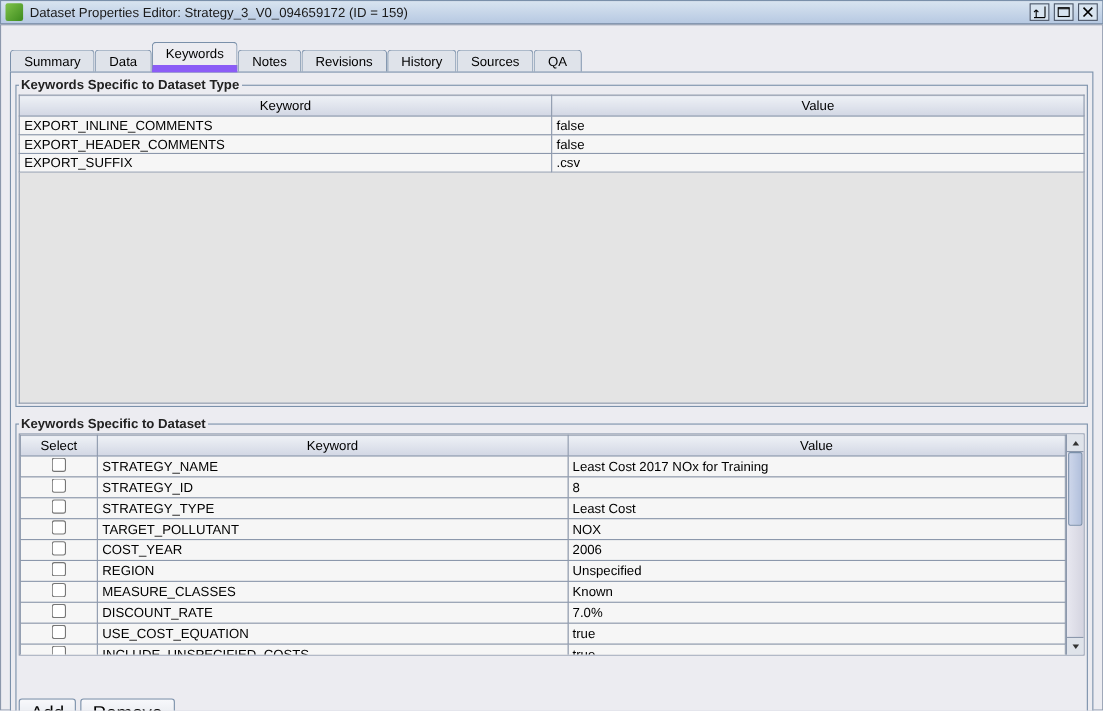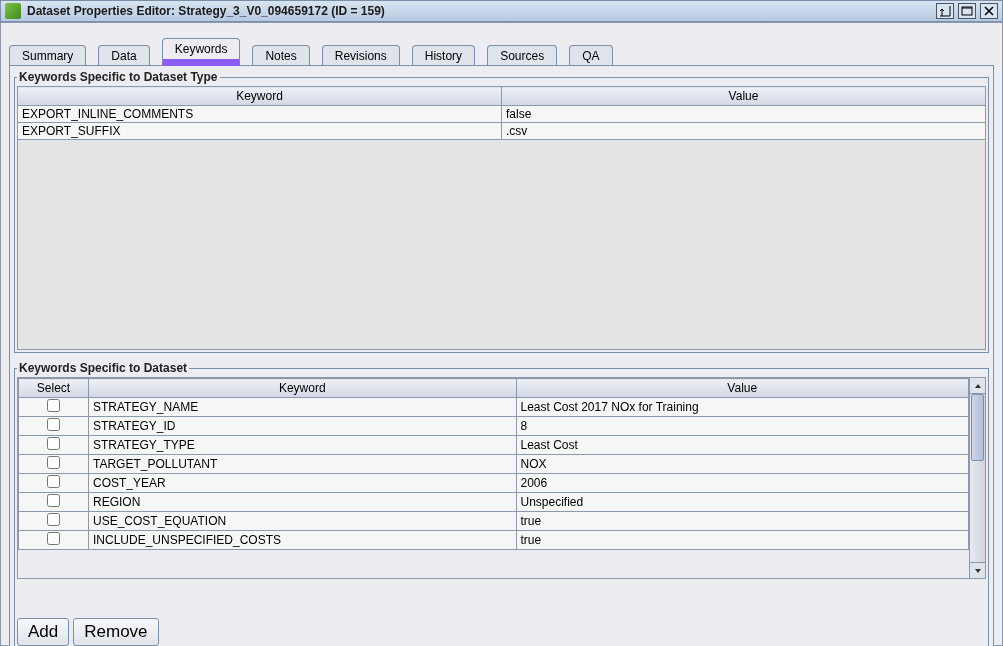--- a/index.html
+++ b/index.html
@@ -12,31 +12,31 @@
     background: linear-gradient(to bottom, #d8e4f0 0%, #b7c9e2 100%);
     border: 1px solid #7a90aa;
     padding: 0 4px;
   }
   .titlebar .appicon {
     width: 16px; height: 16px; margin-right: 6px;
     background: linear-gradient(135deg, #7fc24a, #3d8b1e);
     border-radius: 2px;
   }
   .titlebar .title {
-    flex: 1; font-weight: bold; color: #1a1a1a;
+    flex: 1; font-weight: normal; color: #1a1a1a;
     white-space: nowrap; overflow: hidden; text-overflow: ellipsis;
   }
   .titlebar .winbtns { display: flex; gap: 4px; }
   .titlebar .winbtn { width: 18px; height: 16px; border: 1px solid #4a5568; background: #d8e4f0; display:flex; align-items:center; justify-content:center; }
   .titlebar .winbtn svg { display:block; }
 
   .outer { border: 1px solid #8c98ac; height: calc(100% - 22px); background: #ececf1; display:flex; flex-direction:column; }
 
   
-  .tabstrip { display: flex; align-items: flex-end; padding: 14px 8px 0 8px; gap: 12px; }
+  .tabstrip { display: flex; align-items: flex-end; padding: 14px 8px 0 8px; gap: 0; }
   .tab {
     border: 1px solid #7a90aa; border-bottom: none;
     background: #dfe3ea;
     padding: 3px 12px 3px 12px;
     border-radius: 4px 4px 0 0;
     position: relative; top: 1px;
     color: #000;
     cursor: default;
   }
   .tab.active {
@@ -154,20 +154,24 @@
             <th>Keyword</th>
             <th>Value</th>
           </tr>
         </thead>
         <tbody>
           <tr>
             <td>EXPORT_INLINE_COMMENTS</td>
             <td>false</td>
           </tr>
           <tr>
+            <td>EXPORT_HEADER_COMMENTS</td>
+            <td>false</td>
+          </tr>
+          <tr>
             <td>EXPORT_SUFFIX</td>
             <td>.csv</td>
           </tr>
         </tbody>
       </table>
       <div class="typekw-body"></div>
     </fieldset>
 
     <fieldset class="kwgroup dskw">
       <legend>Keywords Specific to Dataset</legend>
@@ -210,20 +214,30 @@
                 </tr>
                 <tr>
                   <td class="selcol"><input type="checkbox" style=""></td>
                   <td>COST_YEAR</td>
                   <td>2006</td>
                 </tr>
                 <tr>
                   <td class="selcol"><input type="checkbox" style=""></td>
                   <td>REGION</td>
                   <td>Unspecified</td>
+                </tr>
+                <tr>
+                  <td class="selcol"><input type="checkbox" style=""></td>
+                  <td>MEASURE_CLASSES</td>
+                  <td>Known</td>
+                </tr>
+                <tr>
+                  <td class="selcol"><input type="checkbox" style=""></td>
+                  <td>DISCOUNT_RATE</td>
+                  <td>7.0%</td>
                 </tr>
                 <tr>
                   <td class="selcol"><input type="checkbox" style=""></td>
                   <td>USE_COST_EQUATION</td>
                   <td>true</td>
                 </tr>
                 <tr>
                   <td class="selcol"><input type="checkbox" style=""></td>
                   <td>INCLUDE_UNSPECIFIED_COSTS</td>
                   <td>true</td>

